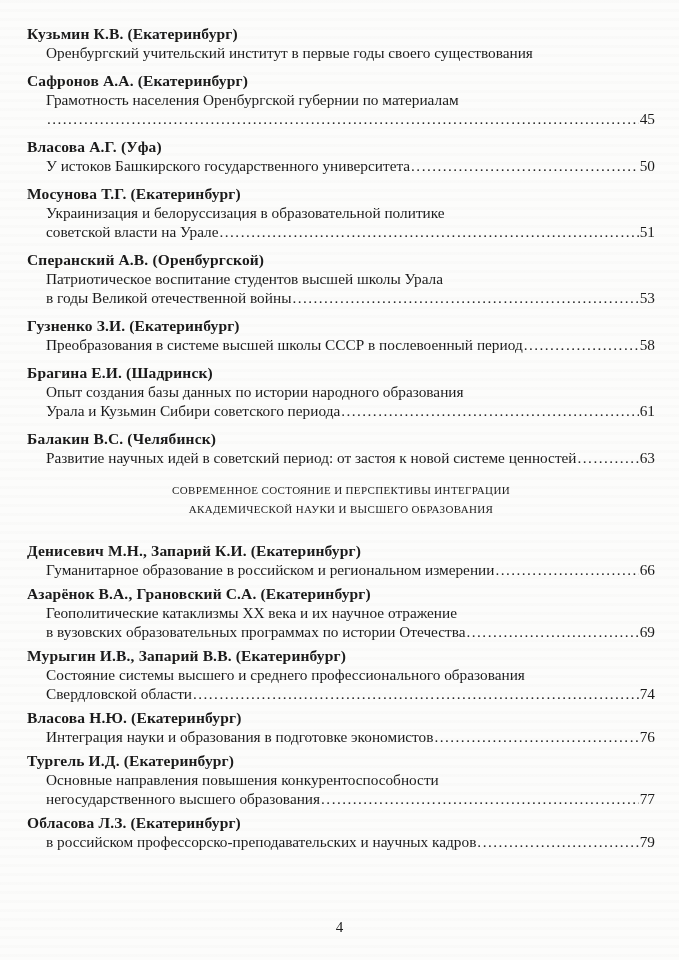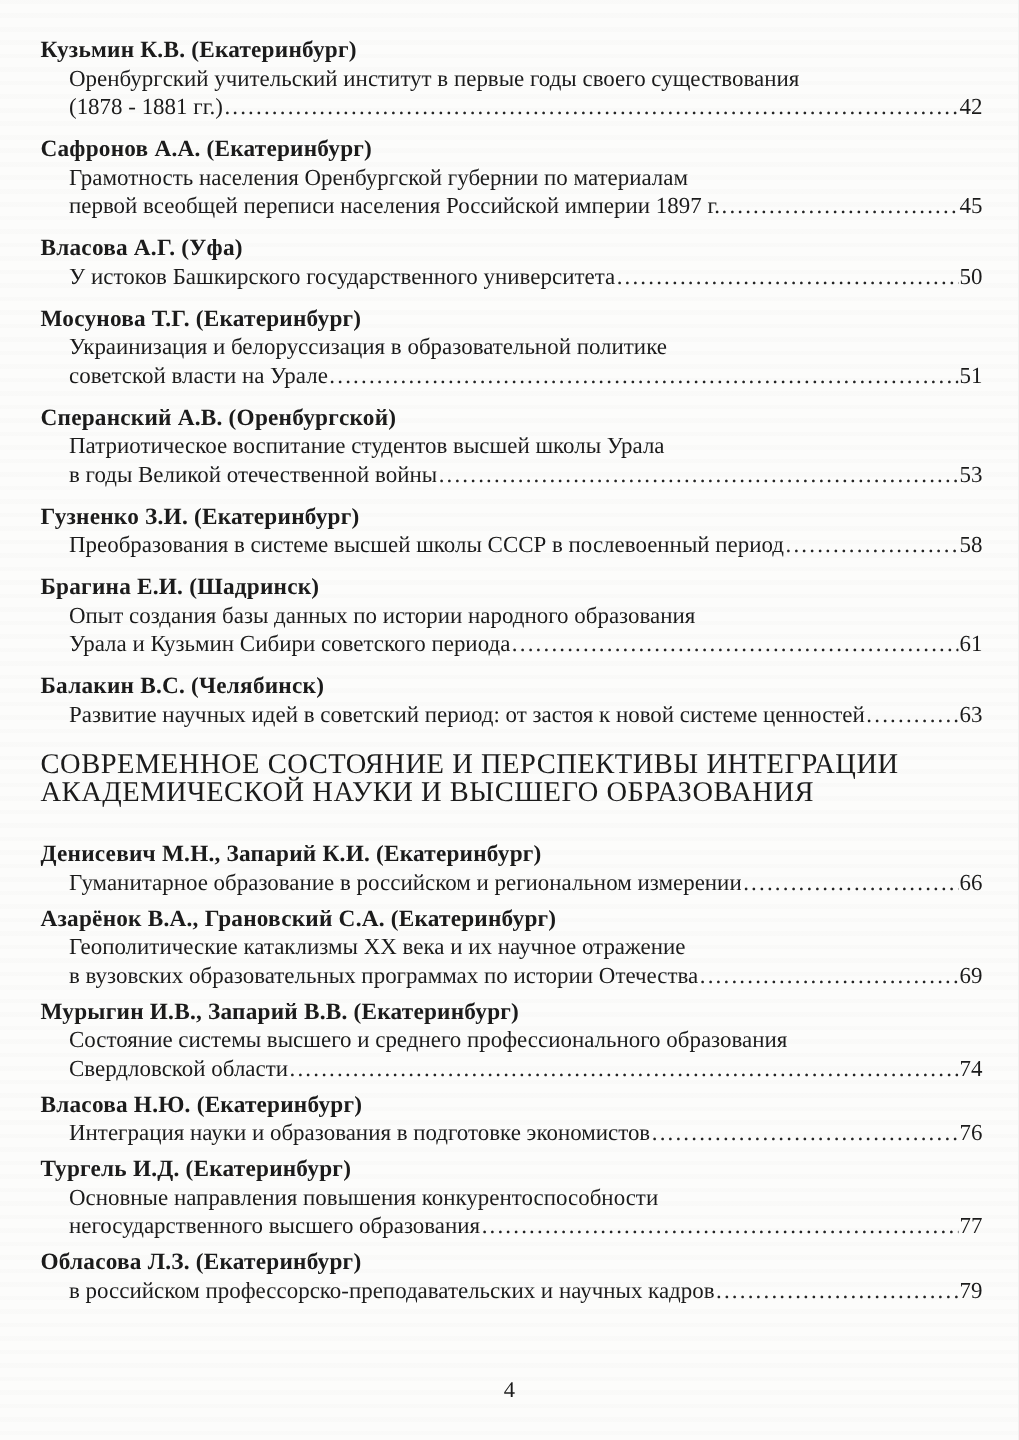--- a/index.html
+++ b/index.html
@@ -65,22 +65,23 @@
     margin: 0 1px;
   }
   .dots::after {
     content: "....................................................................................................................................................................................";
   }
   .pg {
     flex: 0 0 auto;
     font-size: 15.3px;
   }
   .section-heading {
+    text-align: center;
     margin: 14px 0 22px 0;
-    font-size: 19px;
+    font-size: 11px;
     line-height: 19px;
     letter-spacing: 0.35px;
   }
   .page-number {
     position: absolute;
     left: 0;
     right: 0;
     bottom: 24px;
     text-align: center;
     font-size: 15px;
@@ -89,31 +90,25 @@
 </style>
 </head>
 <body>
 
 <main class="scan-page">
   <div class="toc">
       <div class="section section-0">
         <div class="entry">
     <div class="author">Кузьмин К.В. (Екатеринбург)</div>
   <div class="line">Оренбургский учительский институт в первые годы своего существования</div>
-          <div class="line last">
-    <span class="t">(1878 - 1881 гг.)</span>
-    <span class="dots"></span>
-    <span class="pg">42</span>
-  </div>
         </div>
         <div class="entry">
     <div class="author">Сафронов А.А. (Екатеринбург)</div>
   <div class="line">Грамотность населения Оренбургской губернии по материалам</div>
           <div class="line last">
-    <span class="t">первой всеобщей переписи населения Российской империи 1897 г.</span>
     <span class="dots"></span>
     <span class="pg">45</span>
   </div>
         </div>
         <div class="entry">
     <div class="author">Власова А.Г. (Уфа)</div>
   <div class="line last">
     <span class="t">У истоков Башкирского государственного университета</span>
     <span class="dots"></span>
     <span class="pg">50</span>

